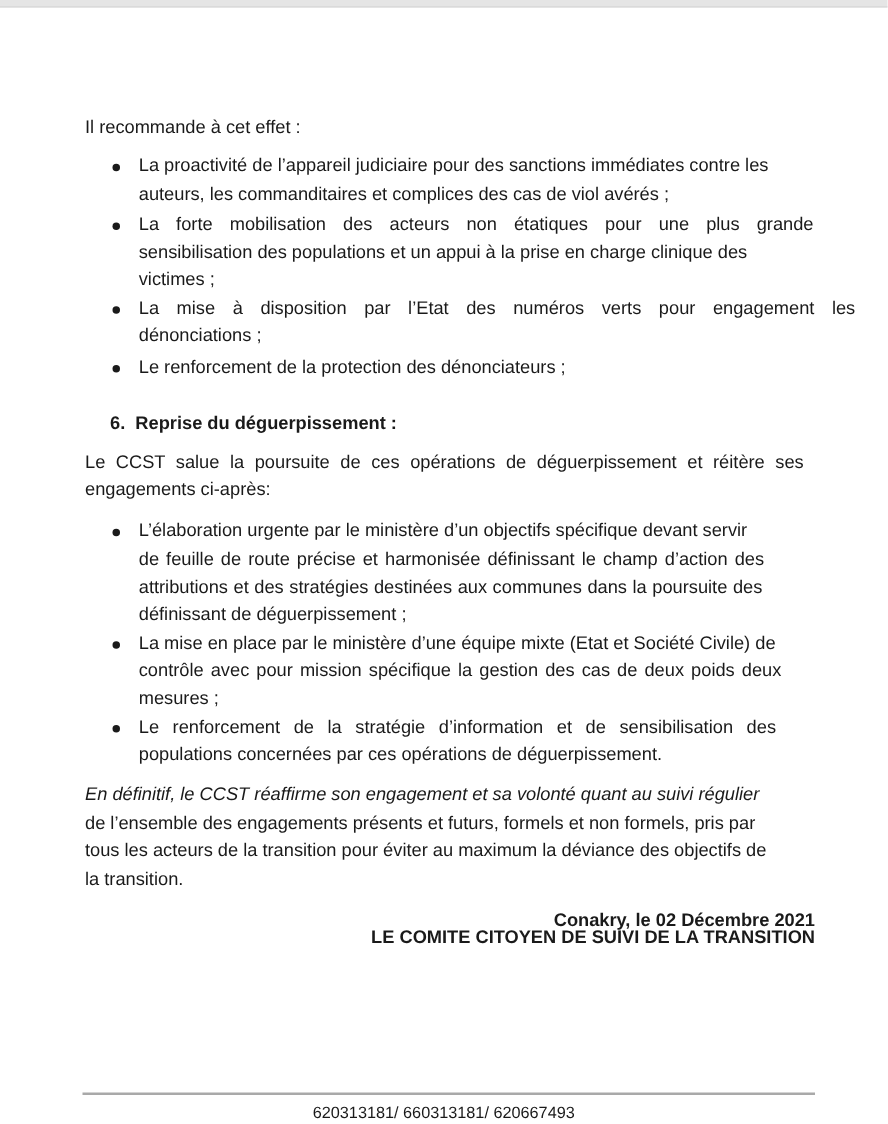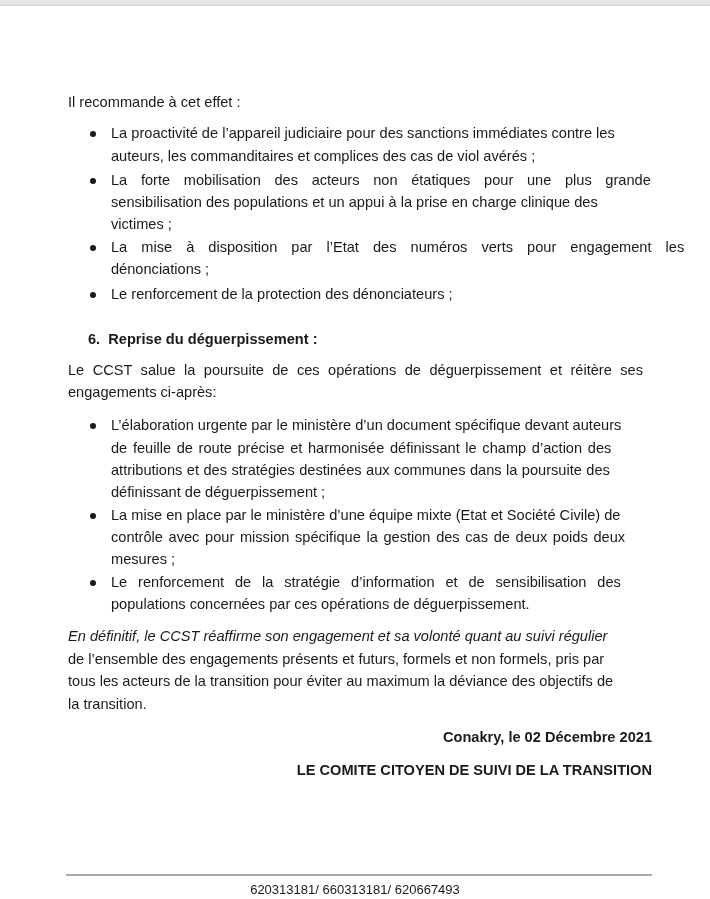--- a/index.html
+++ b/index.html
@@ -46,38 +46,38 @@
 
   <div class="line bold" style="top:329px; left:20px;">
     <span>6.</span>&nbsp;&nbsp;<span>Reprise du déguerpissement :</span>
   </div>
 
   <div class="line" style="top:360px; word-spacing:4.4px;"> Le CCST salue la poursuite de ces opérations de déguerpissement et réitère ses</div>
   <div class="line" style="top:382px;">engagements ci-après:</div>
 
   <div>
     <span class="bullet" style="top:415px;"></span>
-    <div class="line" style="top:415px; left:43px;">L’élaboration urgente par le ministère d’un document spécifique devant auteurs</div>
+    <div class="line" style="top:415px; left:43px;">L’élaboration urgente par le ministère d’un objectifs spécifique devant servir</div>
     <div class="line" style="top:438px; left:43px; word-spacing:1.6px;">de feuille de route précise et harmonisée définissant le champ d’action des</div>
     <div class="line" style="top:460px; left:43px; word-spacing:0.4px;">attributions et des stratégies destinées aux communes dans la poursuite des</div>
     <div class="line" style="top:482px; left:43px;">définissant de déguerpissement ;</div>
 
     <span class="bullet" style="top:505px;"></span>
     <div class="line" style="top:505px; left:43px;">La mise en place par le ministère d’une équipe mixte (Etat et Société Civile) de</div>
     <div class="line" style="top:527px; left:43px; word-spacing:1.6px;">contrôle avec pour mission spécifique la gestion des cas de deux poids deux</div>
     <div class="line" style="top:549px; left:43px;">mesures ;</div>
 
     <span class="bullet" style="top:572px;"></span>
     <div class="line" style="top:572px; left:43px; word-spacing:6.8px;">Le renforcement de la stratégie d’information et de sensibilisation des</div>
     <div class="line" style="top:594px; left:43px;">populations concernées par ces opérations de déguerpissement.</div>
   </div>
 
   <div class="line" style="top:626px;font-style:italic;">En définitif, le CCST réaffirme son engagement et sa volonté quant au suivi régulier</div>
   <div class="line" style="top:649px;">de l’ensemble des engagements présents et futurs, formels et non formels, pris par</div>
   <div class="line" style="top:671px;">tous les acteurs de la transition pour éviter au maximum la déviance des objectifs de</div>
   <div class="line" style="top:694px;">la transition.</div>
 
   <div class="line bold" style="top:727px; left:auto; right:0; text-align:right;">Conakry, le 02 Décembre 2021</div>
-  <div class="line bold" style="top:760px; left:auto; right:0; text-align:left;">LE COMITE CITOYEN DE SUIVI DE LA TRANSITION</div>
+  <div class="line bold" style="top:740px; left:auto; right:0; text-align:left;">LE COMITE CITOYEN DE SUIVI DE LA TRANSITION</div>
 </div>
 
 <div class="footer-rule"></div>
 <div class="footer-text">620313181/ 660313181/ 620667493</div>
 
 </body></html>

